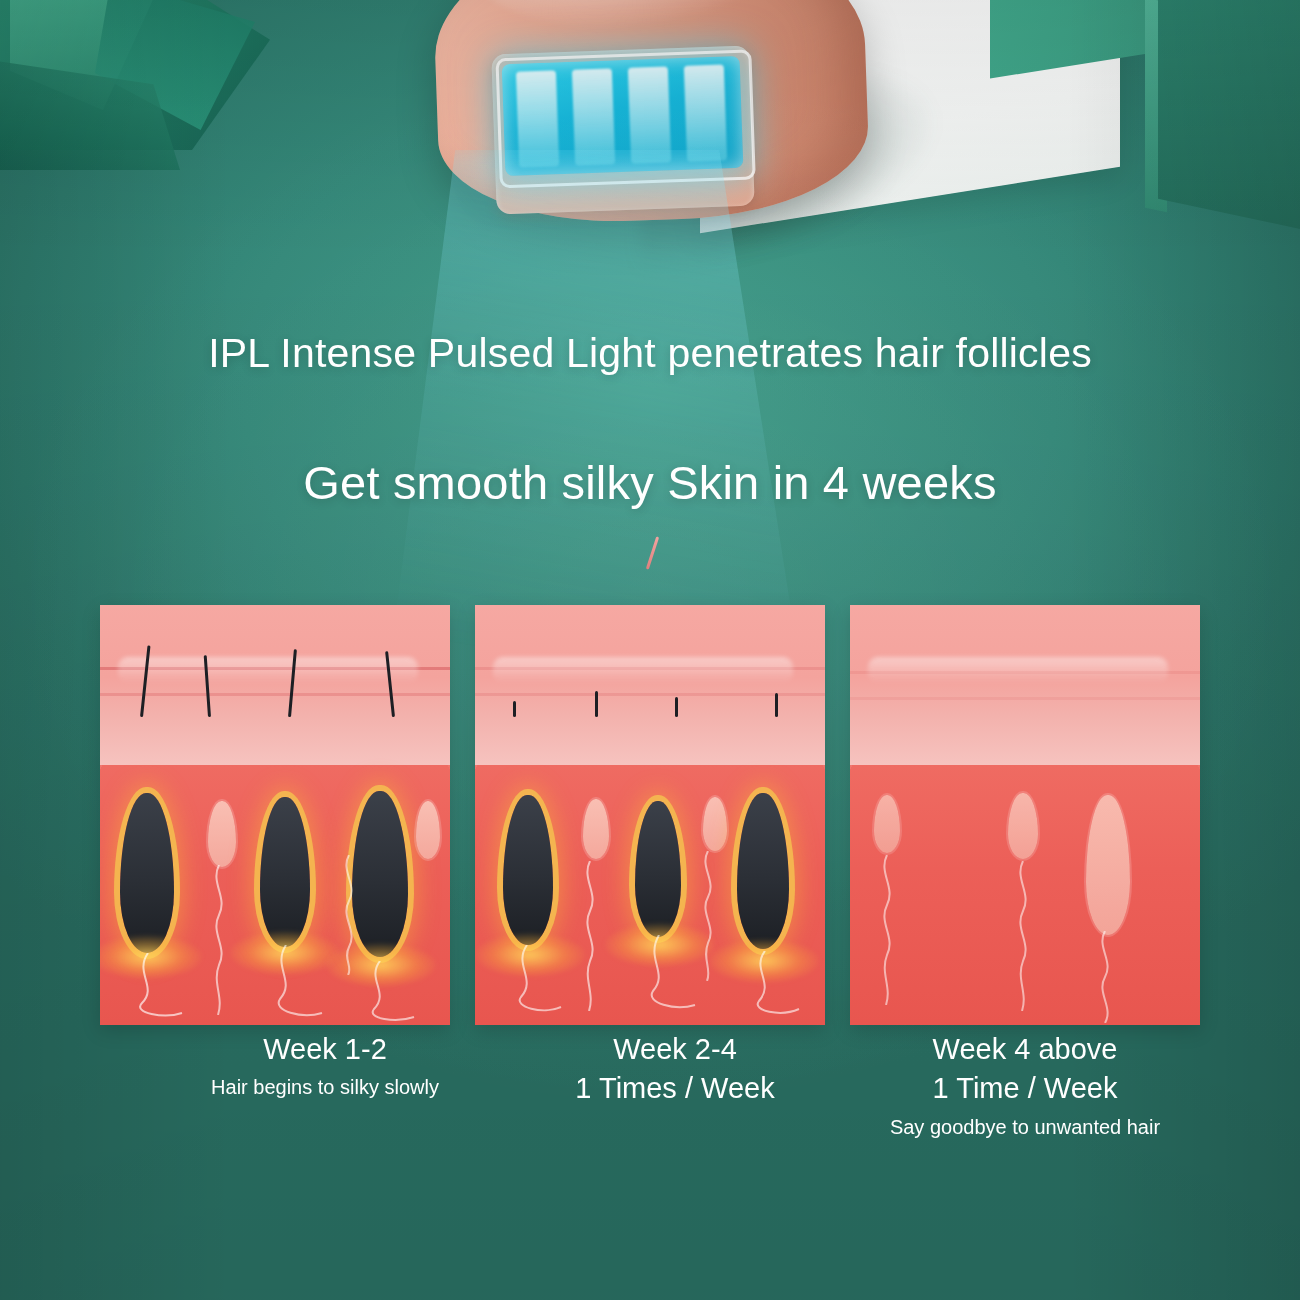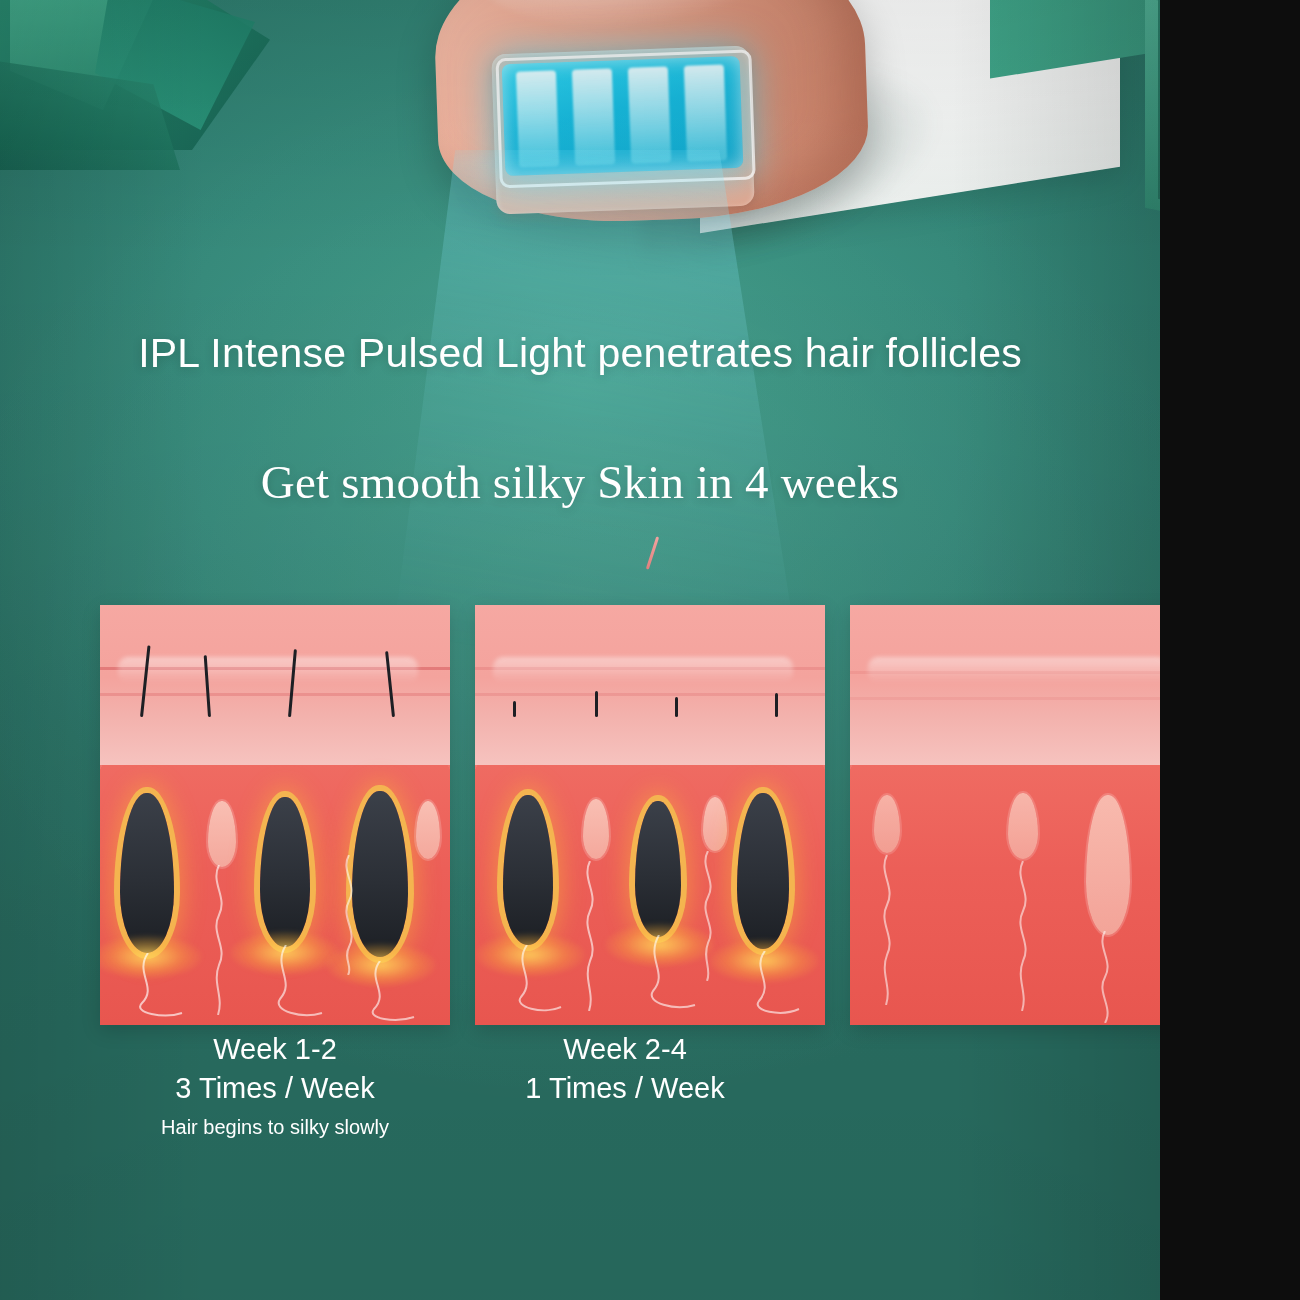--- a/index.html
+++ b/index.html
@@ -2,21 +2,21 @@
 <html><head>
 <meta charset="utf-8">
 <style>
   html, body {
     margin: 0;
     padding: 0;
     background: #0d0d0d;
   }
   #page {
     position: relative;
-    width: 1160px;
+    width: 1300px;
     height: 1300px;
     overflow: hidden;
     font-family: "Liberation Sans", sans-serif;
     background: #2e8170;
   }
 
   
   .bg-base {
     position: absolute;
     inset: 0;
@@ -188,21 +188,20 @@
   .headline-2 {
     position: absolute;
     left: 0; right: 0;
     top: 455px;
     text-align: center;
     color: #ffffff;
     font-size: 47px;
     letter-spacing: .2px;
     text-shadow: 0 2px 10px rgba(0,0,0,.18);
     white-space: nowrap;
-    font-family: Liberation Serif, serif;
   }
   .tick-mark {
     position: absolute;
     left: 651px; top: 536px;
     width: 3px; height: 34px;
     background: linear-gradient(180deg, #f2a3a0, #e0807d);
     transform: rotate(18deg);
     border-radius: 2px;
   }
 
@@ -288,21 +287,21 @@
     filter: blur(2px);
   }
 
   
   .captions {
     position: absolute;
     left: 100px;
     top: 1030px;
     width: 1100px;
     display: flex;
-    justify-content: flex-start;
+    justify-content: flex-end;
   }
   .caption {
     width: 350px;
     text-align: center;
     color: #ffffff;
   }
   .cap-week {
     font-size: 29px;
     line-height: 38px;
     white-space: nowrap;
@@ -463,25 +462,29 @@
         <path d="M11 0 C 2 16, 20 30, 11 46 C 2 62, 20 76, 11 92" stroke="rgba(255,255,255,.55)" stroke-width="2"></path>
       </svg>
     </div>
 
   </div>
 
   <div class="captions">
 
     <div class="caption">
       <div class="cap-week">Week 1-2</div>
-      <div class="cap-times">3 Times / Week</div>
       <div class="cap-note">Hair begins to silky slowly</div>
     </div>
 
     <div class="caption">
       <div class="cap-week">Week 2-4</div>
       <div class="cap-times">1 Times / Week</div>
     </div>
 
+    <div class="caption">
+      <div class="cap-week">Week 4 above</div>
+      <div class="cap-times">1 Time / Week</div>
+      <div class="cap-note">Say goodbye to unwanted hair</div>
+    </div>
 
   </div>
 
 </div>
 
 </body></html>

